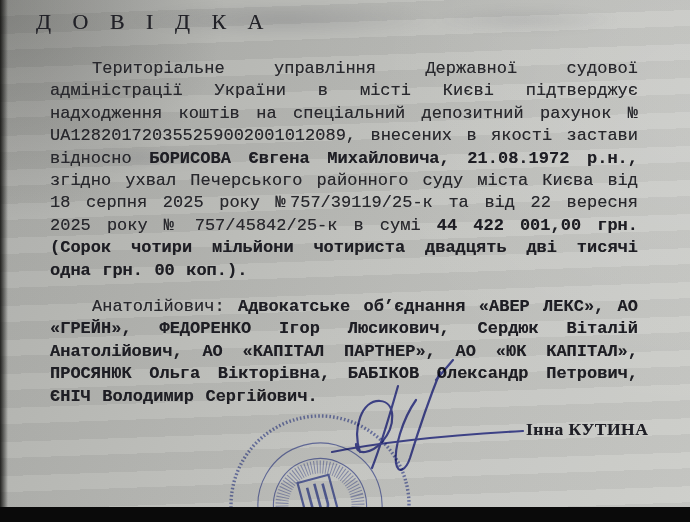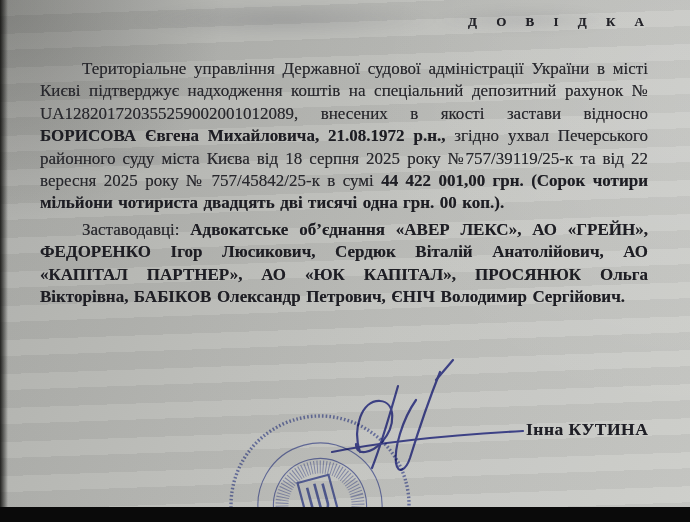--- a/index.html
+++ b/index.html
@@ -14,26 +14,26 @@
   }
   .smudge{position:absolute;filter:blur(3px);pointer-events:none;}
   .s1{left:130px;top:2px;width:310px;height:36px;background:radial-gradient(ellipse at center, rgba(80,80,92,.16), rgba(80,80,92,0) 70%);}
   .s2{left:430px;top:6px;width:190px;height:28px;background:radial-gradient(ellipse at center, rgba(80,80,92,.12), rgba(80,80,92,0) 70%);}
   .s3{left:55px;top:146px;width:170px;height:24px;background:radial-gradient(ellipse at center, rgba(80,80,92,.10), rgba(80,80,92,0) 70%);}
   .doc{
     position:absolute;left:36px;right:38px;top:10px;color:#28282d;
     text-shadow:0 0 .5px rgba(40,40,46,.55);
   }
   .doc-title{
-    margin:0 0 0 0;text-align:right;font-size:13px;font-weight:bold;
+    margin:0 0 0 0;text-align:left;font-size:22px;font-weight:normal;
     letter-spacing:8px;line-height:24px;color:#222228;
   }
   .para{
-    margin:4px;text-align:justify;font-size:17px;line-height:22.4px;
-    text-indent:42px;word-spacing:1.2px;
+    margin:14px;text-align:justify;font-size:17px;line-height:22.4px;
+    text-indent:42px;word-spacing:1.2px;font-family:Liberation Mono, monospace;
   }
   .para.first{margin-top:24px;}
   .b{font-weight:bold;color:#1e1e24;}
   .sig-block{
     margin-top:76px;width:372px;font-size:17.5px;font-weight:bold;
     line-height:24.5px;color:#1f1f26;text-align:left;text-indent:0;
   }
   .signer-name{
     position:absolute;left:526px;top:419px;font-size:17.5px;font-weight:bold;
     letter-spacing:.5px;color:#1f1f26;white-space:nowrap;
@@ -57,21 +57,21 @@
 
   <div class="smudge s1"></div>
   <div class="smudge s2"></div>
   <div class="smudge s3"></div>
 
   <div class="doc">
     <h1 class="doc-title">Д О В І Д К А</h1>
 
     <p class="para first"><span>Територіальне управління Державної судової адміністрації України в місті Києві підтверджує надходження коштів на спеціальний депозитний рахунок № UA128201720355259002001012089, внесених в якості застави відносно </span><span class="b">БОРИСОВА Євгена Михайловича, 21.08.1972 р.н., </span><span>згідно ухвал Печерського районного суду міста Києва від 18 серпня 2025 року №757/39119/25-к та від 22 вересня 2025 року № 757/45842/25-к в сумі </span><span class="b">44 422 001,00 грн. (Сорок чотири мільйони чотириста двадцять дві тисячі одна грн. 00 коп.).</span></p>
 
-    <p class="para"><span>Заставодавці: </span><span class="b">Адвокатське об’єднання «АВЕР ЛЕКС», АО «ГРЕЙН», ФЕДОРЕНКО Ігор Люсикович, Сердюк Віталій Анатолійович, АО «КАПІТАЛ ПАРТНЕР», АО «ЮК КАПІТАЛ», ПРОСЯНЮК Ольга Вікторівна, БАБІКОВ Олександр Петрович, ЄНІЧ Володимир Сергійович.</span></p>
+    <p class="para"><span>Анатолійович: </span><span class="b">Адвокатське об’єднання «АВЕР ЛЕКС», АО «ГРЕЙН», ФЕДОРЕНКО Ігор Люсикович, Сердюк Віталій Анатолійович, АО «КАПІТАЛ ПАРТНЕР», АО «ЮК КАПІТАЛ», ПРОСЯНЮК Ольга Вікторівна, БАБІКОВ Олександр Петрович, ЄНІЧ Володимир Сергійович.</span></p>
 
   </div>
 
   <div class="signer-name">Інна КУТИНА</div>
 
   <svg class="stamp-svg" width="190" height="190" viewBox="0 0 190 190" aria-hidden="true">
     <g transform="rotate(-15 95 95)" fill="none" stroke="#4150ae">
       <circle cx="95" cy="95" r="89" stroke-width="3.4" stroke-dasharray="1.6 2.1" opacity=".72"></circle>
       <circle cx="95" cy="95" r="62" stroke-width="1.1" opacity=".75"></circle>
       <circle cx="95" cy="95" r="46.5" stroke-width="1.1" opacity=".75"></circle>

